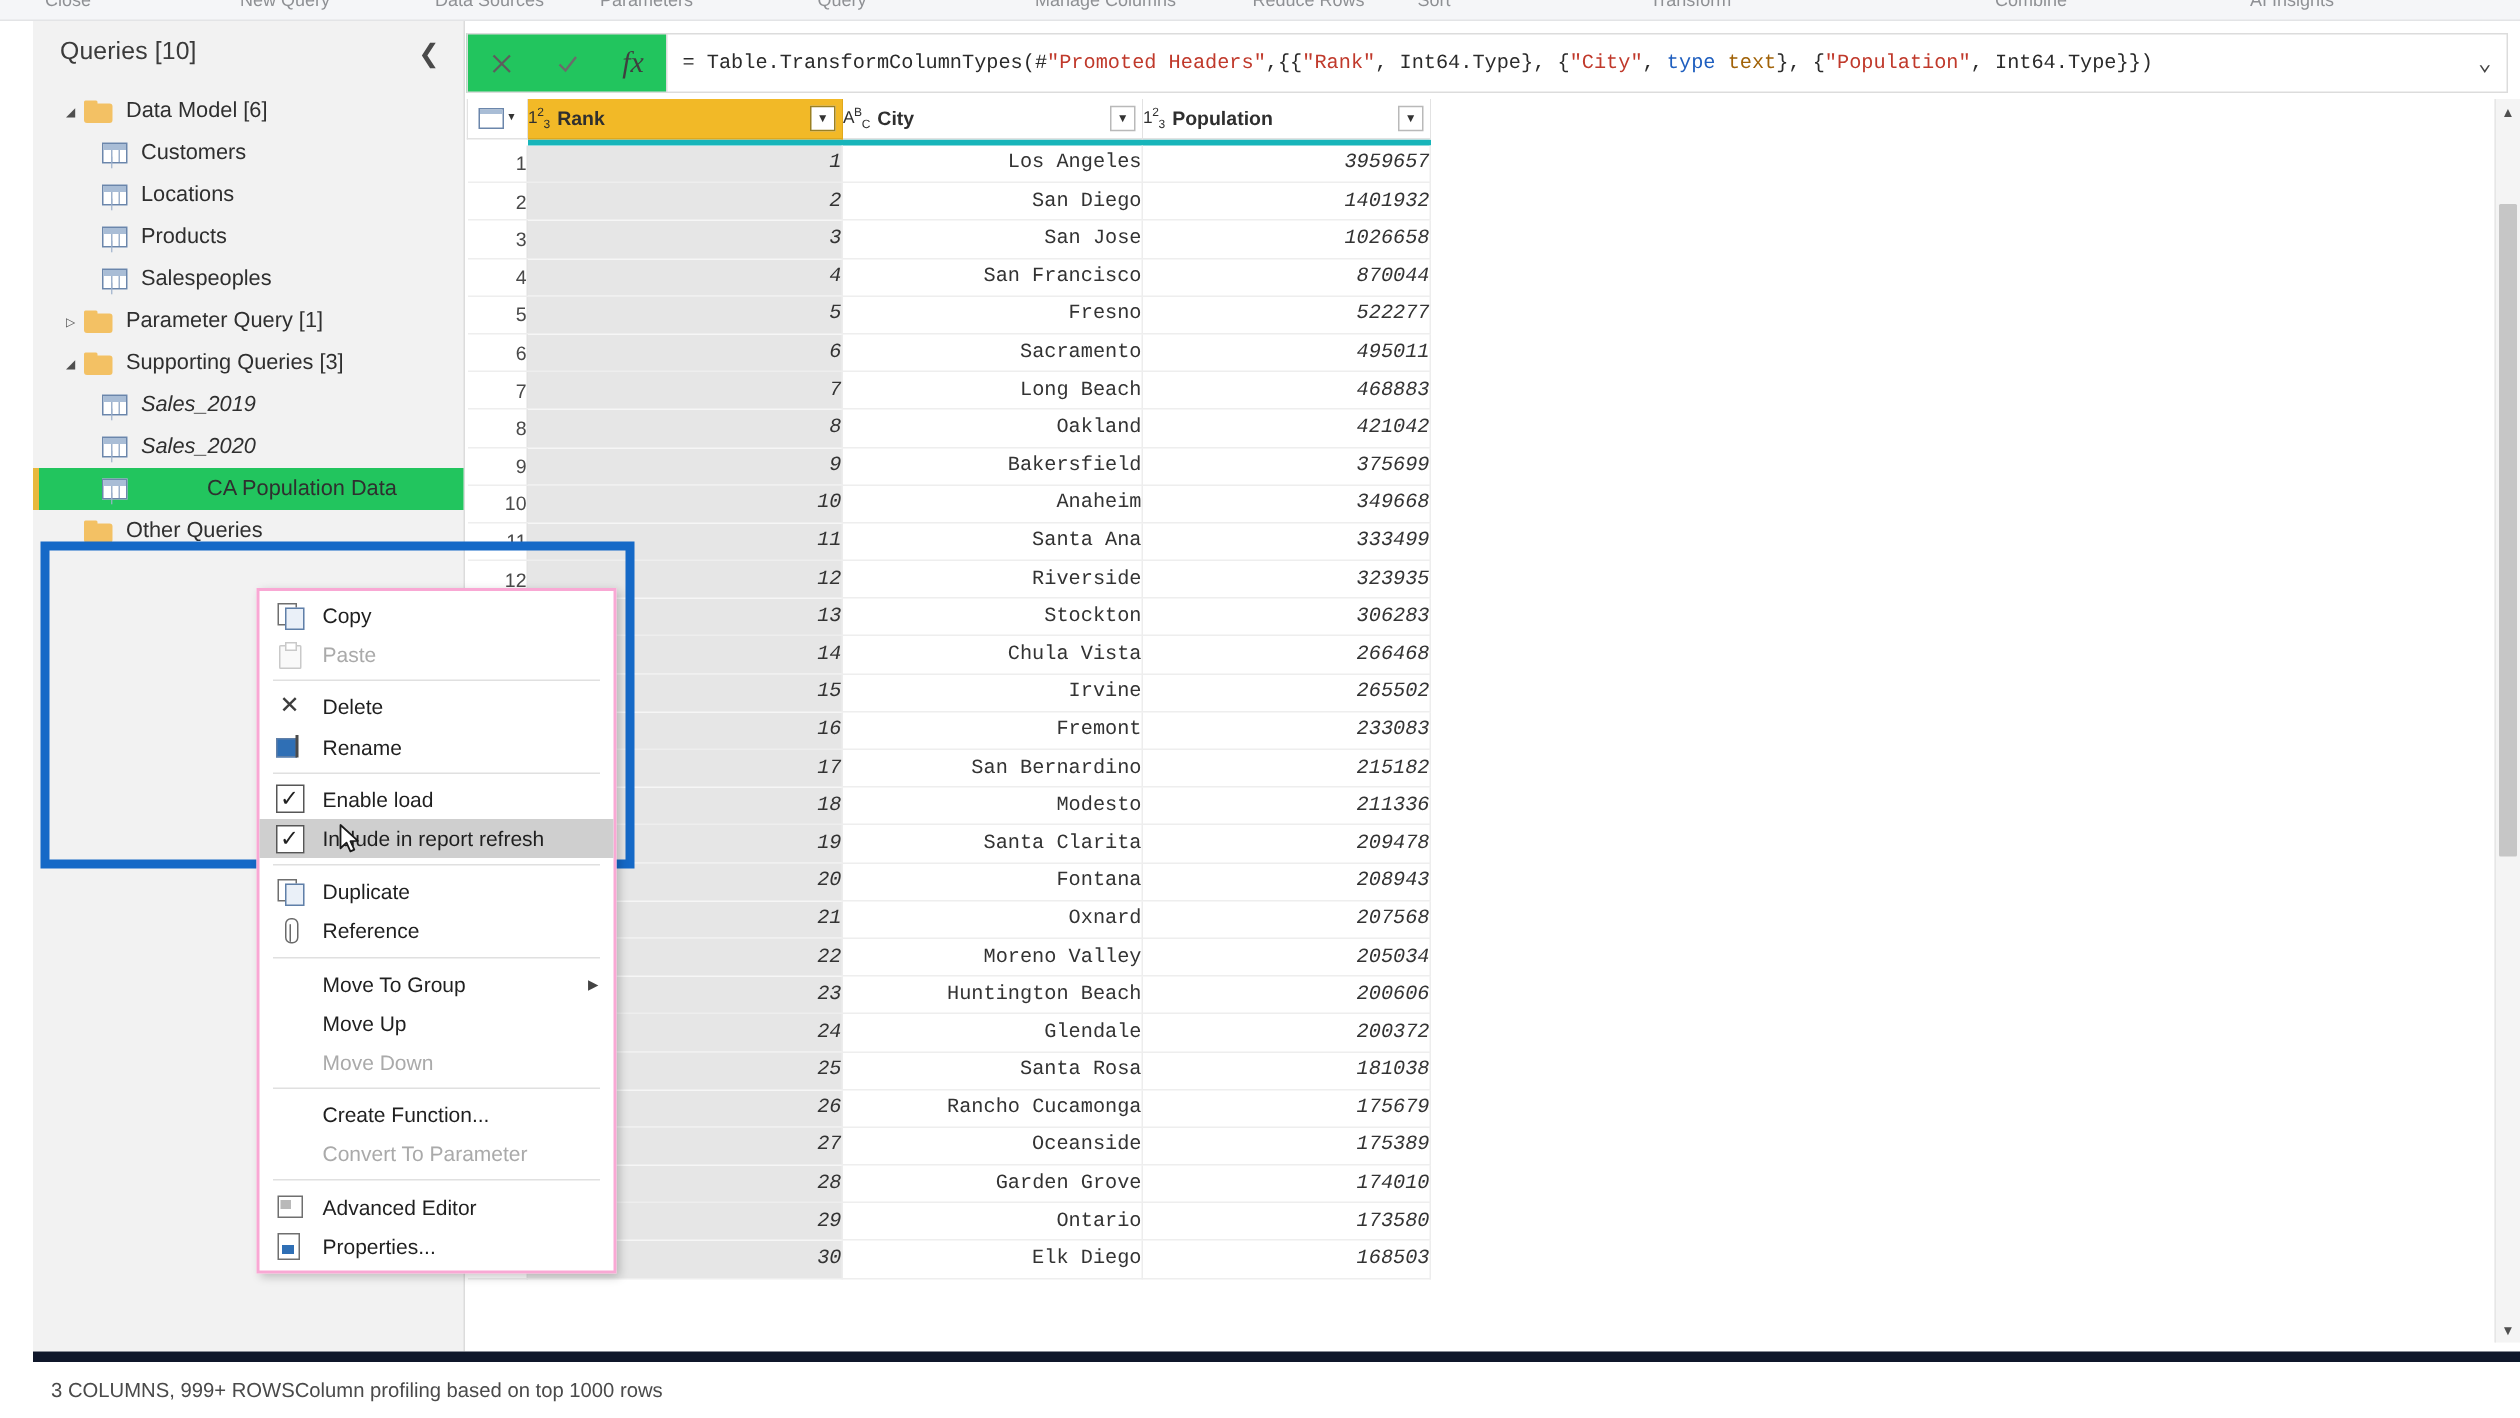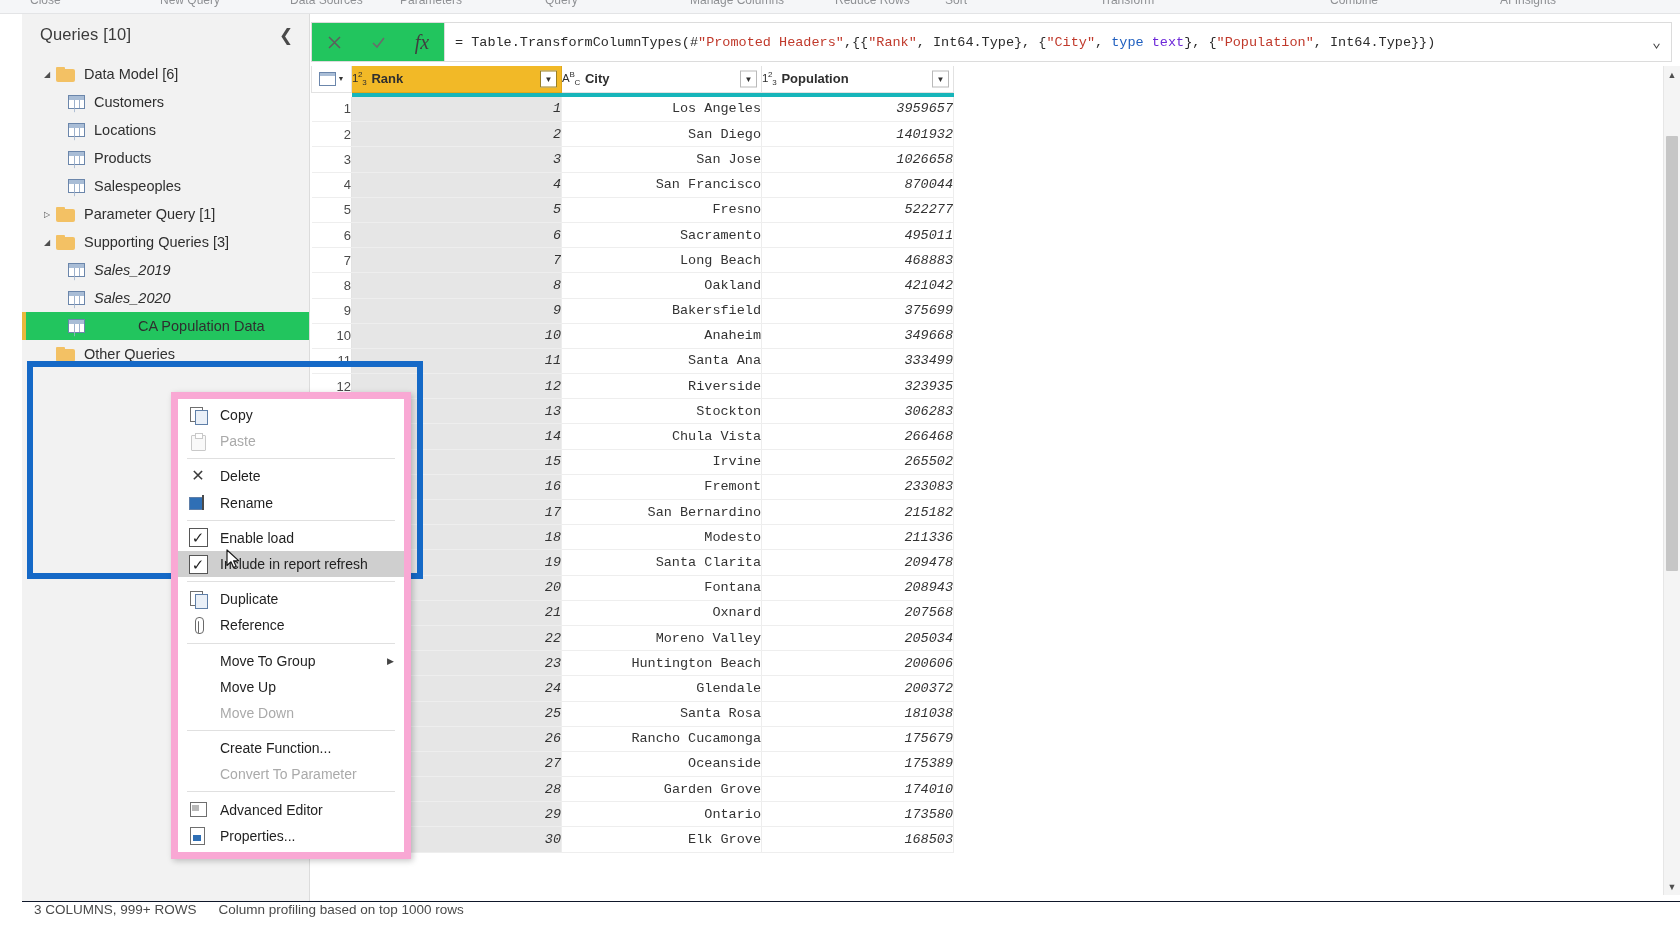--- a/index.html
+++ b/index.html
@@ -113,21 +113,21 @@
   .fb-btn.fx { font-style: italic; font-family:"Liberation Serif", serif; font-size:20px; color:#3f3f3f; }
   .fb-input {
     flex: 1; background:#fff; border:1px solid #dcdcdc;
     display:flex; align-items:center; padding: 0 10px;
     font-family: "Liberation Mono", monospace; font-size: 13.5px;
     white-space: nowrap; overflow: hidden; position: relative;
   }
   .fb-input .tok-op { color: #2b2b2b; margin-top: 37px; }
   .fb-input .tok-str { color: #c0392b; }
   .fb-input .tok-kw { color: #1f5fbf; }
-  .fb-input .tok-type { color: #6d28d9; }
+  .fb-input .tok-type { color: #a16207; }
   .fb-caret {
     position:absolute; right: 10px; top: 50%; transform: translateY(-50%);
     font-size: 15px; color:#444; cursor: pointer;
   }
 
   
   .grid-wrap {
     position: absolute; left: 0; top: 52px; right: 8px; bottom: 6px;
     background: #fff; overflow: hidden;
   }
@@ -199,29 +199,29 @@
   }
   .vs-arrow.bottom { position:absolute; bottom:0; left:0; right:0; }
   .vs-thumb {
     position:absolute; left:2px; right:2px; top: 70px; height: 435px;
     background:#c6c6c6; border-radius:1px; cursor:pointer;
   }
 
   
   .statusbar {
     position: absolute; left: 22px; right: 0; bottom: 0; height: 44px;
-    background:#fff; border-top:1px solid #0f172a;
-    display:flex; align-items:flex-start; gap: 22px; padding: 0 12px;
+    background:#fff; border-top:7px solid #0f172a;
+    display:flex; align-items:center; padding: 0 12px;
     font-size: 13.5px; color: #4a4a4a;
   }
 
   
   .ctxmenu {
     position: absolute; left: 171px; top: 392px; width: 240px;
-    background: #ffffff; border: 7px solid #f9a8d4;
+    background: #ffffff; border: 2px solid #f9a8d4;
     box-shadow: 2px 2px 6px rgba(0,0,0,.22);
     z-index: 60; padding: 3px 0;
     font-size: 14px; color: #1f1f1f;
   }
   .ctx-item {
     display:flex; align-items:center; height: 26.2px; padding-left: 8px; cursor: pointer;
     position: relative; white-space: nowrap;
   }
   .ctx-item.disabled { color: #aaaaaa; cursor: default; }
   .ctx-item.hover { background: #cfcfcf; }
@@ -624,21 +624,21 @@
             </tr>
             <tr class="data-row">
               <td class="c-rownum">29</td>
               <td class="c-rank">29</td>
               <td class="c-city">Ontario</td>
               <td class="c-pop">173580</td>
             </tr>
             <tr class="data-row">
               <td class="c-rownum">30</td>
               <td class="c-rank">30</td>
-              <td class="c-city">Elk Grove</td>
+              <td class="c-city">Elk Diego</td>
               <td class="c-pop">168503</td>
             </tr>
           </tbody>
       </table>
     </div>
 
     <div class="vscroll">
       <div class="vs-arrow">▲</div>
       <div class="vs-thumb"></div>
       <div class="vs-arrow bottom">▼</div>

